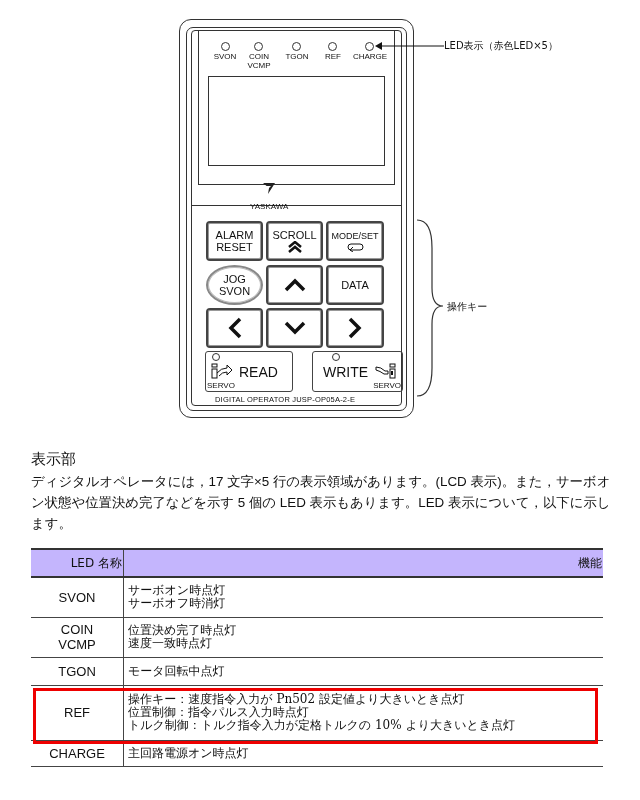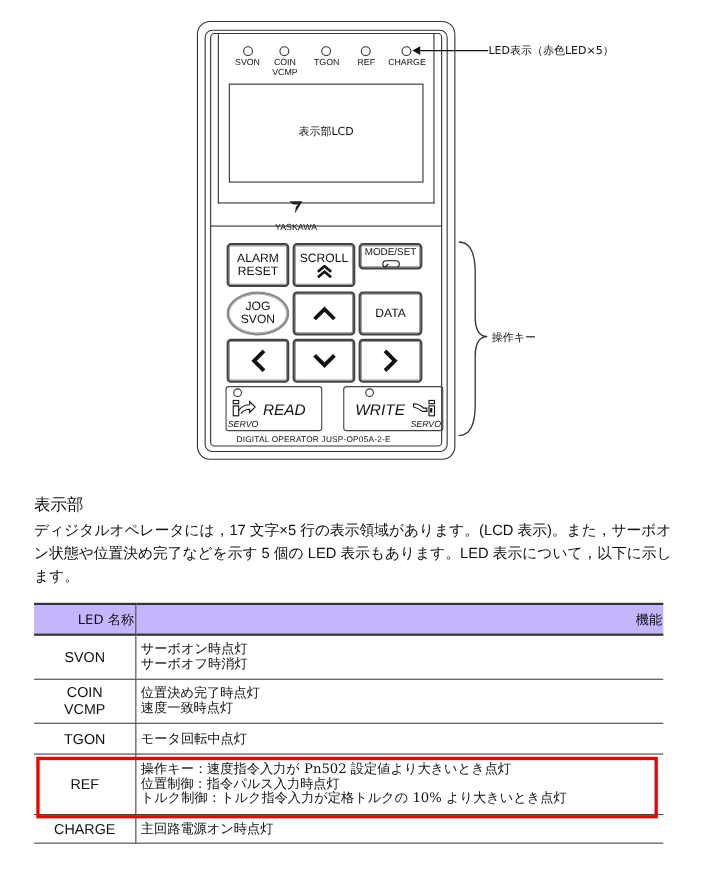--- a/index.html
+++ b/index.html
@@ -10,21 +10,21 @@
   .dev-mid{left:186px;top:27px;width:221px;height:384px;border:1.5px solid #333;border-radius:7px;box-sizing:border-box;}
   .dev-inner{left:191px;top:30px;width:211px;height:376px;border:1.5px solid #333;border-radius:4px;box-sizing:border-box;}
   .top-panel{left:198px;top:30px;width:197px;height:155px;border-left:1.5px solid #333;border-right:1.5px solid #333;border-bottom:1.5px solid #333;box-sizing:border-box;}
   .sep{left:191px;top:205px;width:211px;height:0;border-top:1.5px solid #333;}
   .led{width:9px;height:9px;border:1px solid #333;border-radius:50%;box-sizing:border-box;}
   .ledlbl{font-family:"Liberation Sans",sans-serif;font-size:8px;line-height:9px;text-align:center;width:44px;}
   .lcd{left:208px;top:76px;width:177px;height:90px;border:1.5px solid #333;box-sizing:border-box;font-family:"DejaVu Sans",sans-serif;font-size:10px;line-height:14px;text-align:center;display:flex;flex-direction:column;justify-content:center;}
   .brand{left:250px;top:182px;font-family:"Liberation Sans",sans-serif;font-size:8px;display:flex;align-items:center;gap:8px;flex-direction:column;}
   .key{border:2px solid #444;border-radius:4px;box-sizing:border-box;background:#fff;box-shadow:inset 0 0 0 1px #999;display:flex;flex-direction:column;align-items:center;justify-content:center;font-family:"Liberation Sans",sans-serif;font-size:11px;line-height:12px;text-align:center;}
   .key.jog{border-radius:50%;border-color:#888;box-shadow:inset 0 0 0 1px #bbb;}
-  .rw{border:1.5px solid #444;border-radius:3px;box-sizing:border-box;font-style:italic;}
+  .rw{border:1.5px solid #444;border-radius:3px;box-sizing:border-box;}
   .servo{font-family:"Liberation Sans",sans-serif;font-size:8px;}
   .model{left:215px;top:395px;font-family:"Liberation Sans",sans-serif;font-size:7.5px;letter-spacing:0.2px;}
   .callout{font-family:"DejaVu Sans",sans-serif;font-size:10px;}
   
   .h{left:31px;top:450px;font-family:"DejaVu Sans",sans-serif;font-size:15px;}
   .para{left:31px;top:471px;width:580px;font-family:Liberation Sans, sans-serif;font-size:13.4px;line-height:21px;}
   
   table{position:absolute;left:31px;top:548px;width:572px;border-collapse:collapse;font-size:12px;}
   th{background:#c4b5fd;font-family:"DejaVu Sans",sans-serif;font-weight:normal;font-size:12px;height:24px;border-top:2px solid #333;border-bottom:2px solid #333;text-align:right;}
   td{border-bottom:1.5px solid #444;vertical-align:middle;}
@@ -53,21 +53,20 @@
 <div class="abs led" style="left:365px;top:42px"></div>
 <div class="abs ledlbl" style="left:348px;top:52px">CHARGE</div>
 
 <svg class="abs" style="left:374px;top:40px" width="70" height="12">
   <polygon points="1,6 8,2 8,10" fill="#111"></polygon>
   <line x1="8" y1="6" x2="70" y2="6" stroke="#111" stroke-width="1"></line>
 </svg>
 <div class="abs callout" style="left:444px;top:39px">LED表示（赤色LED×5）</div>
 
 <div class="abs lcd">
-  <div>表示部LCD</div>
 </div>
 
 <div class="abs brand">
   <svg width="12" height="12">
       <polygon points="0,1 12,1 5,12 6,6" fill="#222"></polygon>
       <polygon points="2,4 8,4 4,8" fill="#fff"></polygon>
     </svg>
   <span>YASKAWA</span>
 </div>
 
@@ -75,21 +74,21 @@
   <span>ALARM</span>
   <span>RESET</span>
 </div>
 <div class="abs key" style="left:266px;top:221px;width:57px;height:40px">
   <span>SCROLL</span>
   <svg width="16" height="12">
       <polyline points="2,6 8,1 14,6" fill="none" stroke="#111" stroke-width="2.5"></polyline>
       <polyline points="2,11 8,6 14,11" fill="none" stroke="#111" stroke-width="2.5"></polyline>
     </svg>
 </div>
-<div class="abs key" style="left:326px;top:221px;width:58px;height:24px;font-size:9px">
+<div class="abs key" style="left:326px;top:221px;width:58px;height:40px;font-size:9px">
   <span>MODE/SET</span>
   <svg width="20" height="10">
       <path d="M6,2 H15 a3,3 0 0 1 0,6 H5 M8,5 L5,8 L8,10" fill="none" stroke="#111" stroke-width="1"></path>
       <path d="M6,2 a3,3 0 0 0 0,6" fill="none" stroke="#111" stroke-width="1"></path>
     </svg>
 </div>
 
 <div class="abs key jog" style="left:206px;top:265px;width:57px;height:40px">
   <span>JOG</span>
   <span>SVON</span>

